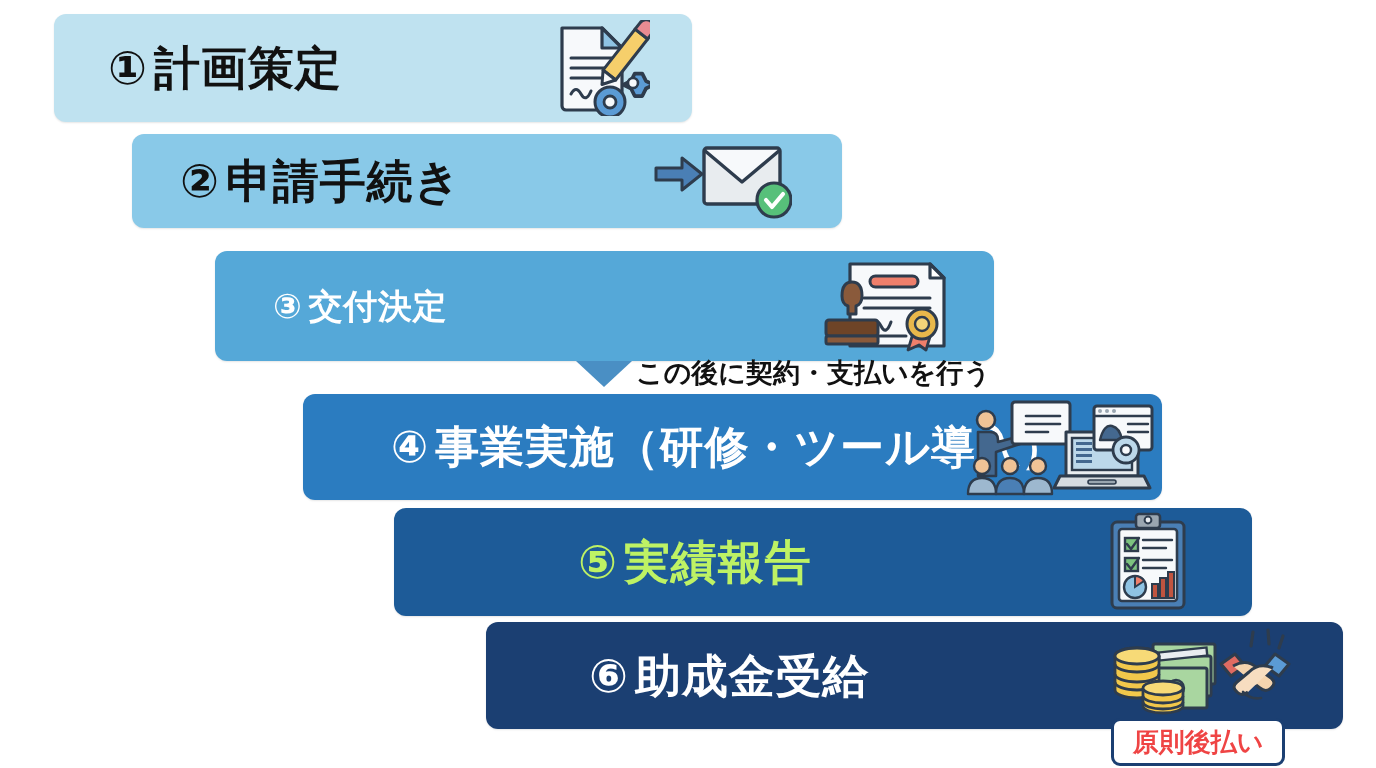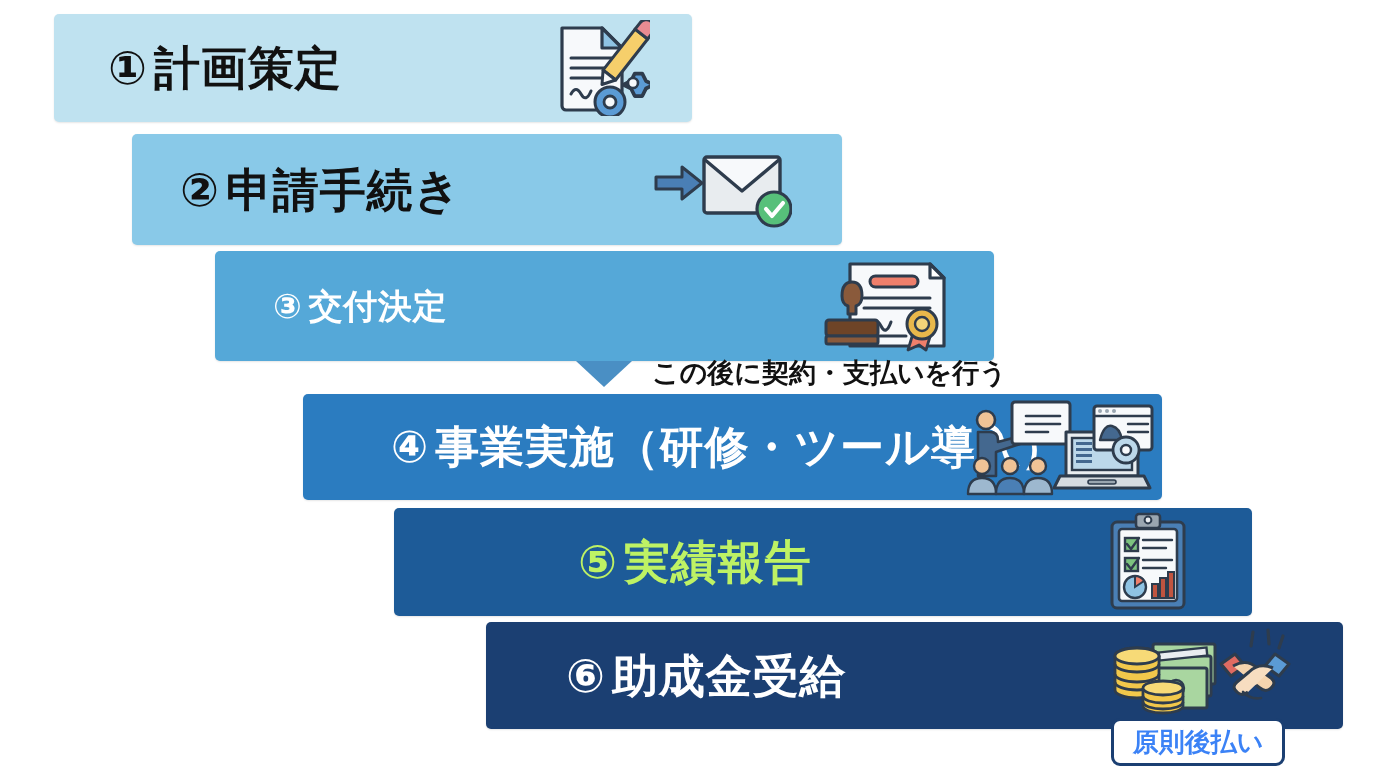--- a/index.html
+++ b/index.html
@@ -12,21 +12,21 @@
   #stage {
     position: relative;
     width: 1376px;
     height: 768px;
     background: #ffffff;
   }
   .step {
     position: absolute;
     display: flex;
     align-items: center;
-    border-radius: 5px;
+    border-radius: 12px;
     box-sizing: border-box;
     box-shadow: 0 1px 2px rgba(0,0,0,0.10);
   }
   .step-label {
     font-weight: bold;
     letter-spacing: 0.02em;
     white-space: nowrap;
     line-height: 1;
   }
   .num {
@@ -38,48 +38,48 @@
     display: flex;
     align-items: center;
     justify-content: center;
     pointer-events: none;
   }
   
   #step1 { left: 54px;  top: 14px;  width: 638px; height: 108px; background: #bfe2f0; }
   #step1 .step-label { color: #111111; font-size: 46px; margin-left: 54px; }
   #step1 .icon-wrap { right: 42px; top: 50%; transform: translateY(-50%); }
   
-  #step2 { left: 132px; top: 134px; width: 710px; height: 111px; background: #89c9e8; }
+  #step2 { left: 132px; top: 134px; width: 710px; height: 94px; background: #89c9e8; }
   #step2 .step-label { color: #111111; font-size: 46px; margin-left: 48px; }
   #step2 .icon-wrap { right: 50px; top: 50%; transform: translateY(-50%); }
   
   #step3 { left: 215px; top: 251px; width: 779px; height: 110px; background: #55a8d8; }
   #step3 .step-label { color: #ffffff; font-size: 34px; margin-left: 58px; }
   #step3 .icon-wrap { right: 42px; top: 50%; transform: translateY(-50%); }
   
   #step4 { left: 303px; top: 394px; width: 859px; height: 106px; background: #2b7cc0; }
   #step4 .step-label { color: #ffffff; font-size: 44px; margin-left: 88px; }
   #step4 .icon-wrap { right: 6px; top: 50%; transform: translateY(-50%); }
   
   #step5 { left: 394px; top: 508px; width: 858px; height: 108px; background: #1d5b98; }
   #step5 .step-label { color: #bef264; font-size: 46px; margin-left: 184px; }
   #step5 .icon-wrap { right: 62px; top: 50%; transform: translateY(-50%); }
   
-  #step6 { left: 486px; top: 622px; width: 857px; height: 107px; background: #1b3f72; }
+  #step6 { left: 486px; top: 622px; width: 857px; height: 107px; background: #1b3f72; padding-left: 23px; }
   #step6 .step-label { color: #ffffff; font-size: 46px; margin-left: 80px; }
   #step6 .icon-wrap { right: 50px; top: 50%; transform: translateY(-50%); }
 
   
   #note {
     position: absolute;
     left: 576px;
     top: 360px;
     display: flex;
     align-items: center;
-    gap: 20px;
+    gap: 4px;
   }
   #note .tri {
     width: 0; height: 0;
     border-left: 28px solid transparent;
     border-right: 28px solid transparent;
     border-top: 26px solid #4a8fc4;
   }
   #note .note-text {
     font-size: 27px;
     font-weight: bold;
@@ -97,21 +97,21 @@
     background: #ffffff;
     border: 3px solid #1b3f72;
     border-radius: 9px;
     display: flex;
     align-items: center;
     justify-content: center;
   }
   #badge .badge-text {
     font-size: 26px;
     font-weight: bold;
-    color: #3b82f6;
+    color: #ef4444;
     white-space: nowrap;
     line-height: 1;
   }
 </style>
 </head>
 <body>
 
 <div id="stage">
 
   <div class="step" id="step1">

